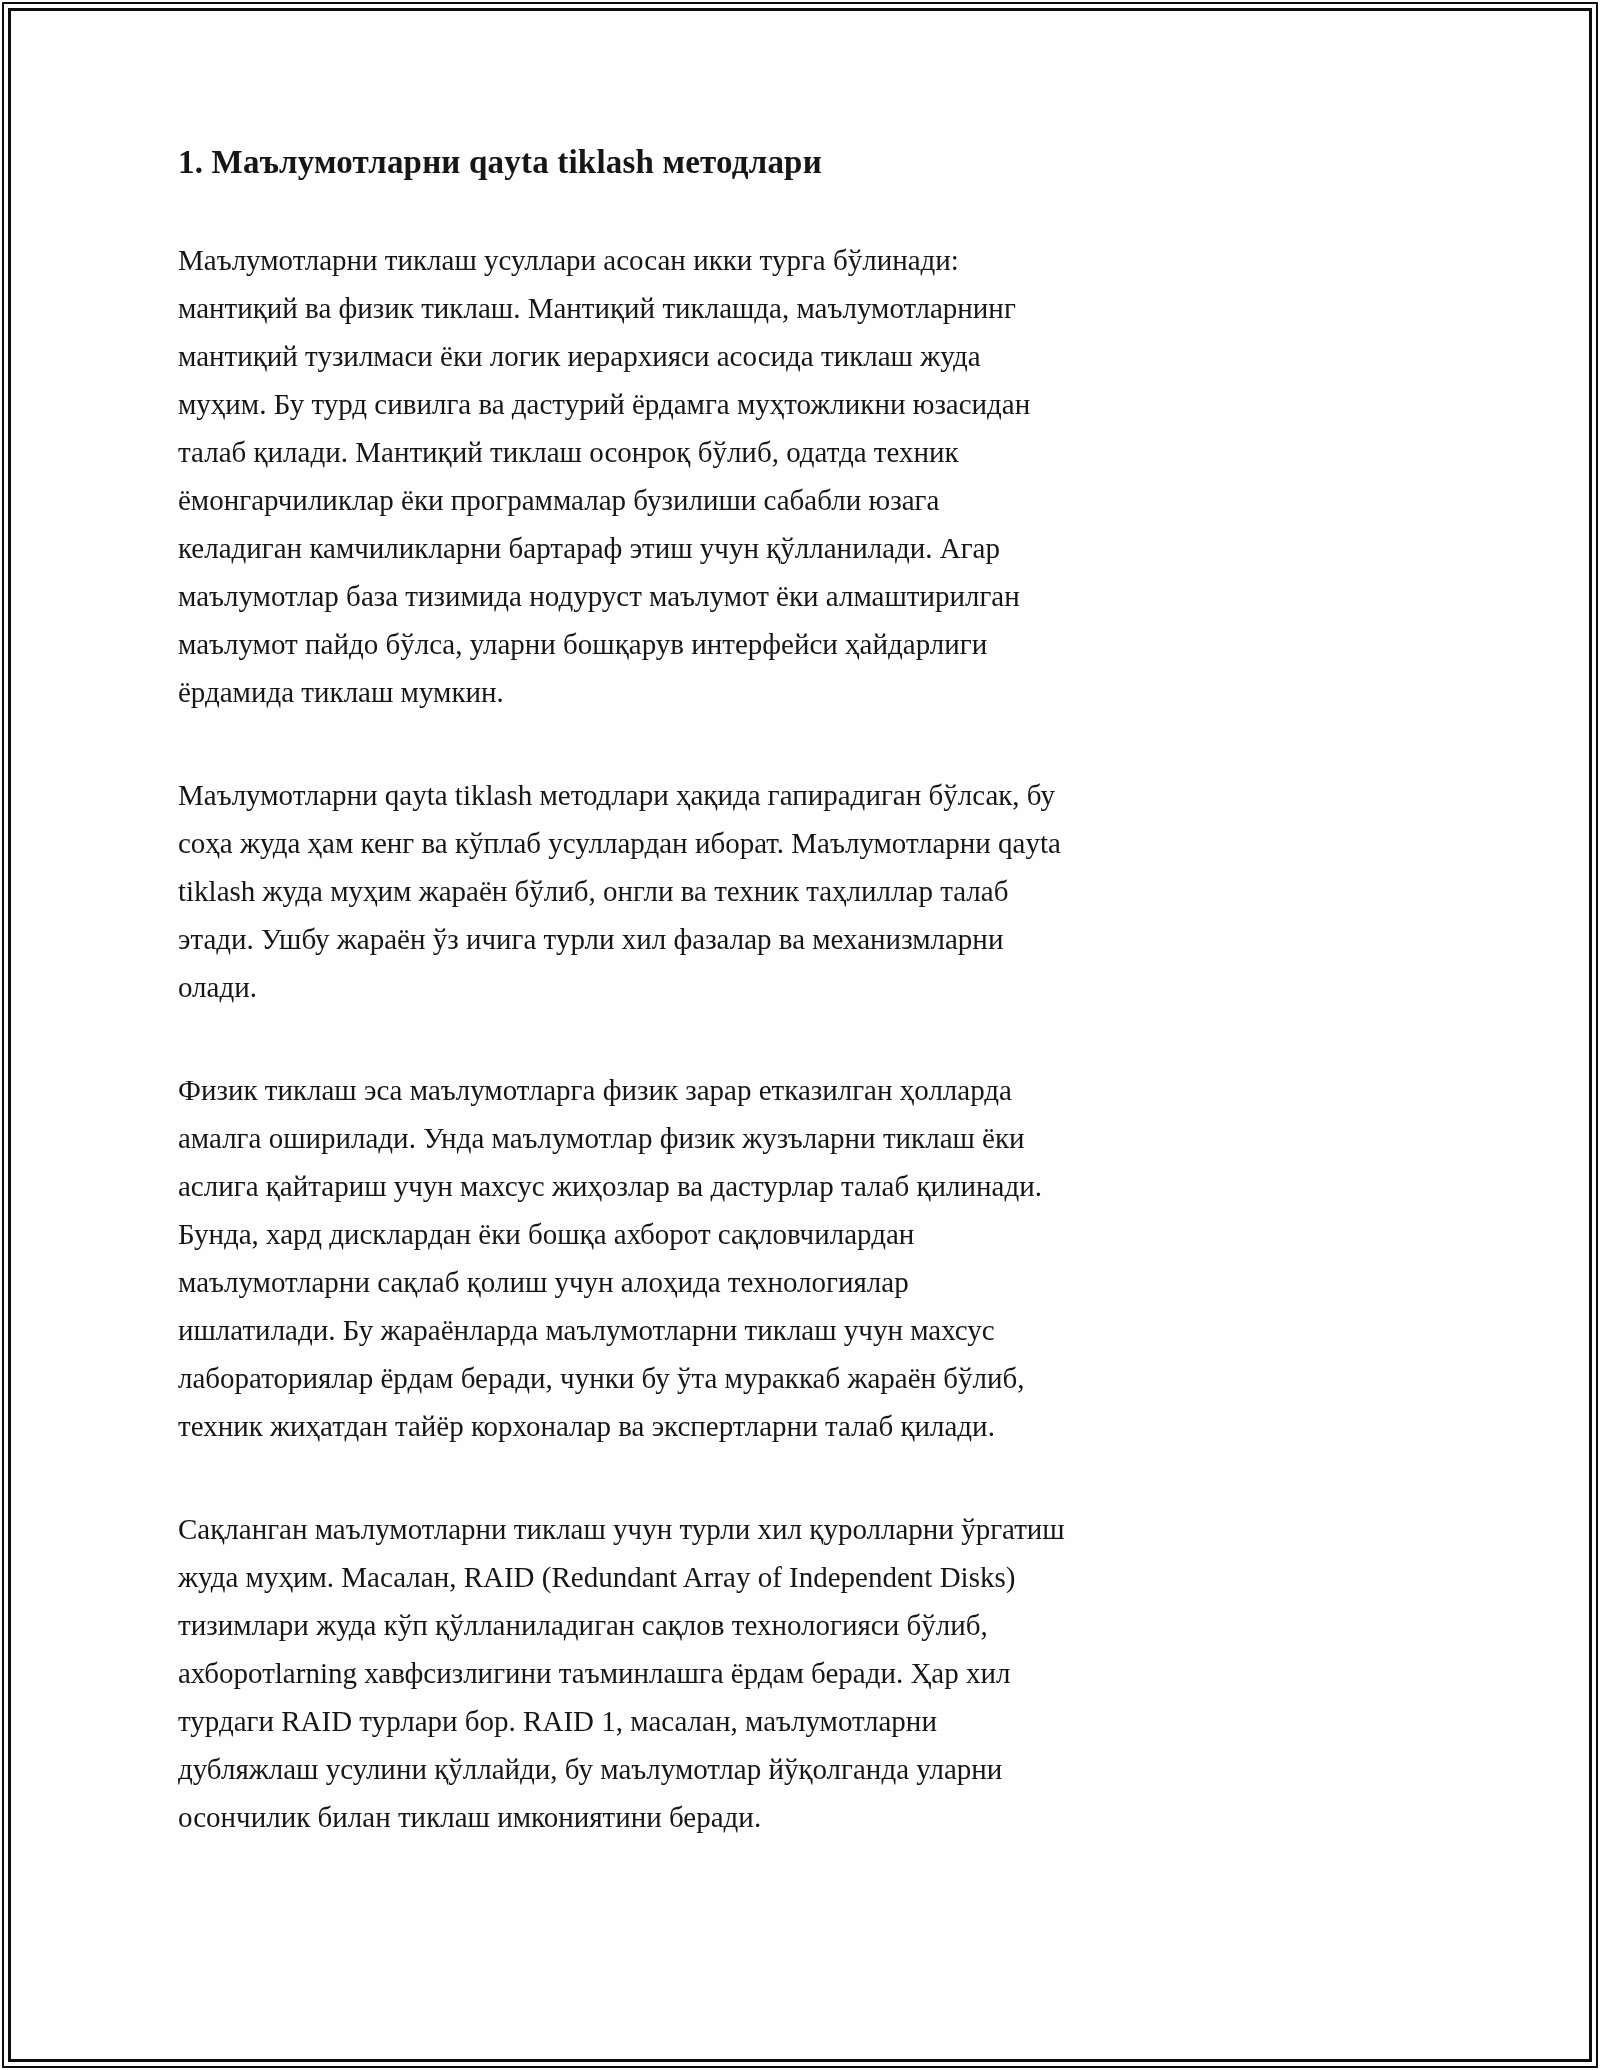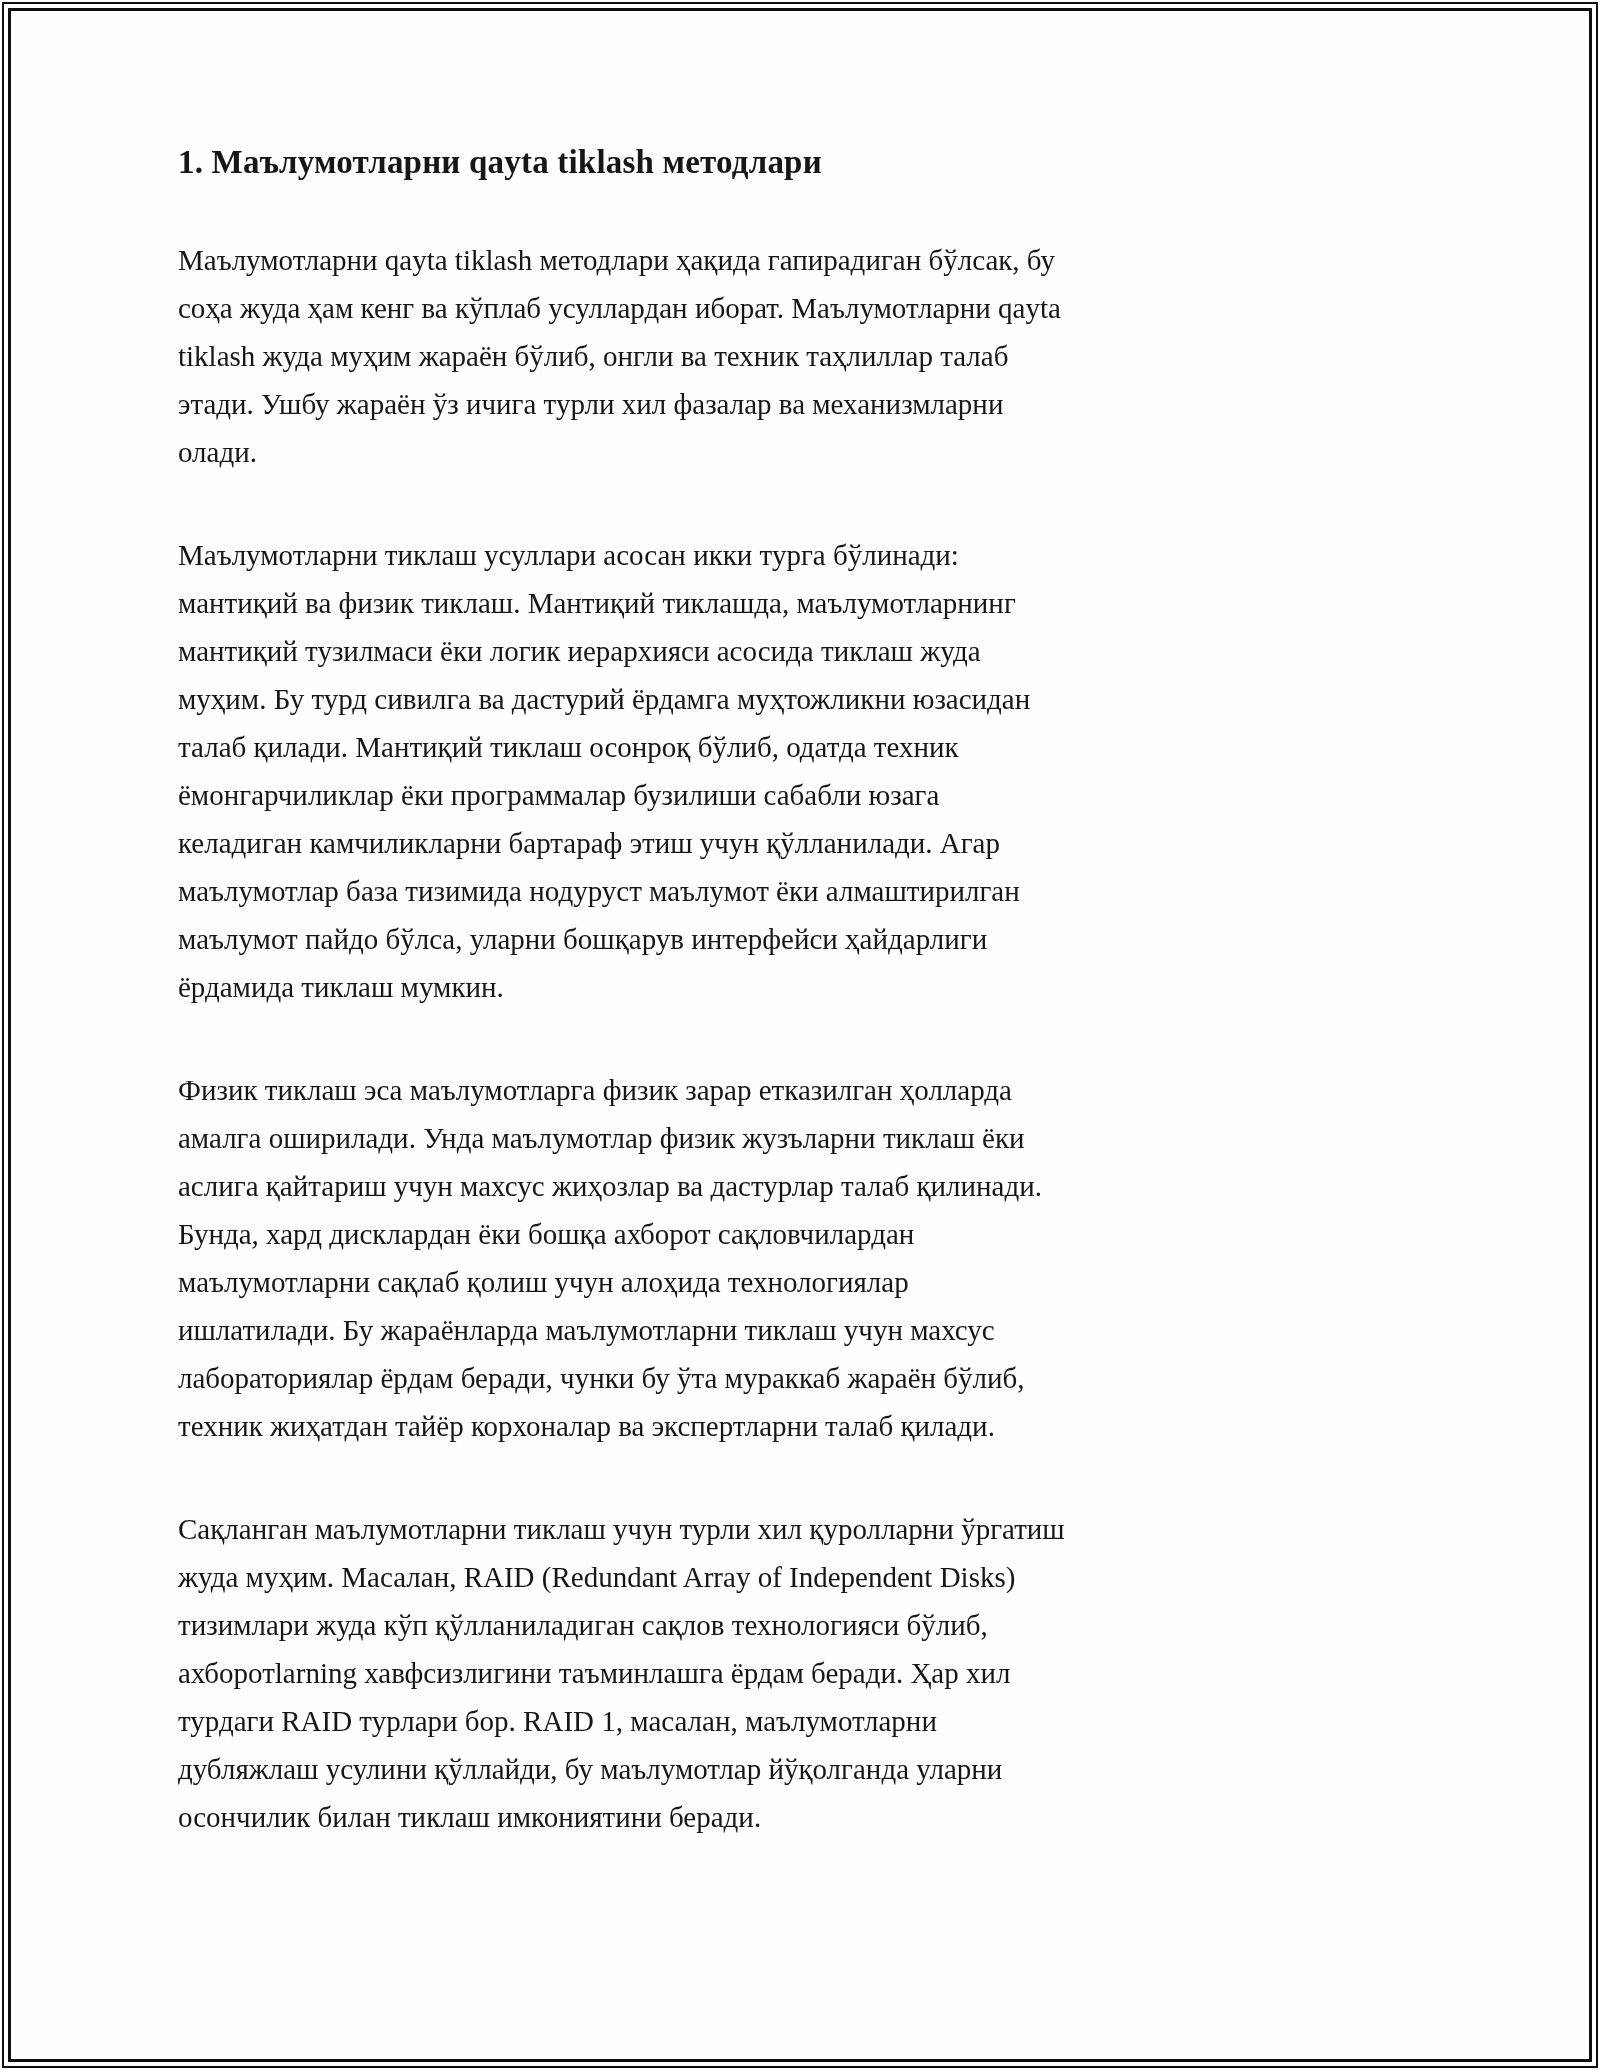--- a/index.html
+++ b/index.html
@@ -52,36 +52,36 @@
 </head>
 <body>
 
 <div class="page">
   <div class="frame-outer"></div>
   <div class="frame-inner"></div>
 
   <div class="content">
     <h1 class="doc-heading">1. Маълумотларни qayta tiklash методлари</h1>
 
-    <p class="doc-paragraph">Маълумотларни qayta tiklash методлари ҳақида гапирадиган бўлсак, бу
-соҳа жуда ҳам кенг ва кўплаб усуллардан иборат. Маълумотларни qayta
-tiklash жуда муҳим жараён бўлиб, онгли ва техник таҳлиллар талаб
-этади. Ушбу жараён ўз ичига турли хил фазалар ва механизмларни
-олади.</p>
-
     <p class="doc-paragraph">Маълумотларни тиклаш усуллари асосан икки турга бўлинади:
 мантиқий ва физик тиклаш. Мантиқий тиклашда, маълумотларнинг
 мантиқий тузилмаси ёки логик иерархияси асосида тиклаш жуда
 муҳим. Бу турд сивилга ва дастурий ёрдамга муҳтожликни юзасидан
 талаб қилади. Мантиқий тиклаш осонроқ бўлиб, одатда техник
 ёмонгарчиликлар ёки программалар бузилиши сабабли юзага
 келадиган камчиликларни бартараф этиш учун қўлланилади. Агар
 маълумотлар база тизимида нодуруст маълумот ёки алмаштирилган
 маълумот пайдо бўлса, уларни бошқарув интерфейси ҳайдарлиги
 ёрдамида тиклаш мумкин.</p>
+
+    <p class="doc-paragraph">Маълумотларни qayta tiklash методлари ҳақида гапирадиган бўлсак, бу
+соҳа жуда ҳам кенг ва кўплаб усуллардан иборат. Маълумотларни qayta
+tiklash жуда муҳим жараён бўлиб, онгли ва техник таҳлиллар талаб
+этади. Ушбу жараён ўз ичига турли хил фазалар ва механизмларни
+олади.</p>
 
     <p class="doc-paragraph">Физик тиклаш эса маълумотларга физик зарар етказилган ҳолларда
 амалга оширилади. Унда маълумотлар физик жузъларни тиклаш ёки
 аслига қайтариш учун махсус жиҳозлар ва дастурлар талаб қилинади.
 Бунда, хард дисклардан ёки бошқа ахборот сақловчилардан
 маълумотларни сақлаб қолиш учун алоҳида технологиялар
 ишлатилади. Бу жараёнларда маълумотларни тиклаш учун махсус
 лабораториялар ёрдам беради, чунки бу ўта мураккаб жараён бўлиб,
 техник жиҳатдан тайёр корхоналар ва экспертларни талаб қилади.</p>
 

